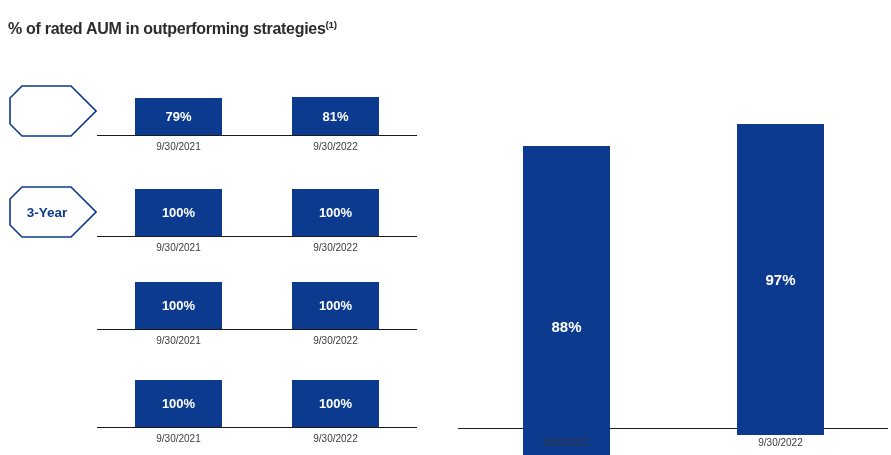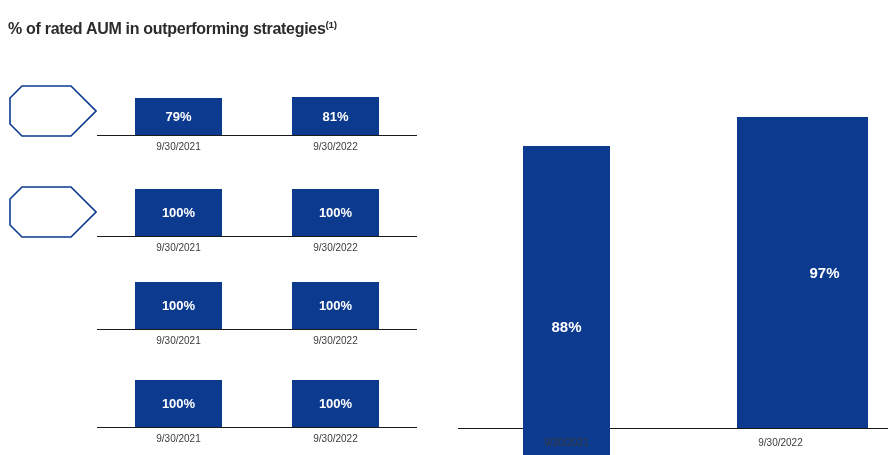--- a/index.html
+++ b/index.html
@@ -56,20 +56,21 @@
         <div class="bar" style="left: 292px; width: 87px; top: 12px; height: 38px;">
           <span class="val">81%</span>
         </div>
         <div class="date" style="left: 285px; width: 101px; top: 56px;">9/30/2022</div>
       </div>
       <div class="row" style="top: 186px;">
         <div class="arrow">
           <svg viewBox="0 0 88 52">
             <polygon points="13,1 62,1 87,26 62,51 13,51 1,39 1,13"></polygon>
           </svg>
+          <span class="lbl">3-Year</span>
         </div>
         <div class="axisline" style="left: 97px; width: 320px; top: 50px;"></div>
         <div class="bar" style="left: 135px; width: 87px; top: 3px; height: 47px;">
           <span class="val">100%</span>
         </div>
         <div class="date" style="left: 128px; width: 101px; top: 56px;">9/30/2021</div>
         <div class="bar" style="left: 292px; width: 87px; top: 3px; height: 47px;">
           <span class="val">100%</span>
         </div>
         <div class="date" style="left: 285px; width: 101px; top: 56px;">9/30/2022</div>
@@ -97,19 +98,19 @@
         <div class="date" style="left: 285px; width: 101px; top: 56px;">9/30/2022</div>
       </div>
     </div>
 
   <div class="layer" id="right-plot">
       <div class="axisline" style="left: 458px; width: 430px; top: 428px;"></div>
       <div class="bar tall" style="left: 523px; width: 87px; top: 146px; height: 361px;">
         <span class="val">88%</span>
       </div>
       <div class="date" style="left: 513px; width: 107px; top: 437px;">9/30/2021</div>
-      <div class="bar tall" style="left: 737px; width: 87px; top: 117px; height: 311px; padding-left: 44px;">
+      <div class="bar tall" style="left: 737px; width: 87px; top: 124px; height: 311px;">
         <span class="val">97%</span>
       </div>
       <div class="date" style="left: 727px; width: 107px; top: 437px;">9/30/2022</div>
     </div>
 
 </div>
 
 </body></html>

